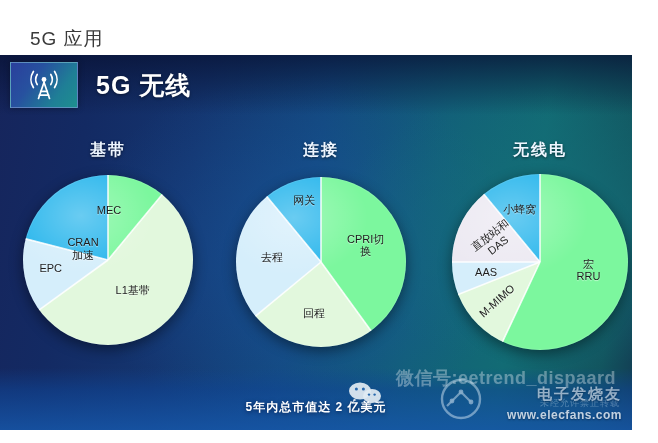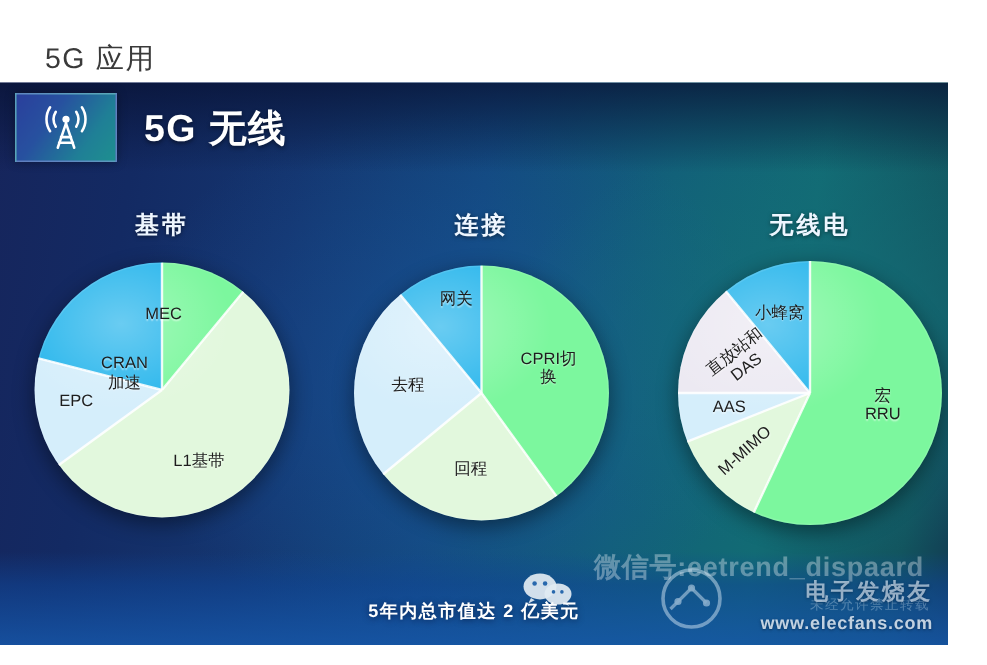--- a/index.html
+++ b/index.html
@@ -155,21 +155,21 @@
         <div class="pie-wrap" style="left: 23px; top: 120px; width: 170px; height: 170px;">
           <div class="pie" style="height: 170px; width: 170px; background: conic-gradient(rgb(124, 247, 158) 0deg, rgb(124, 247, 158) 39.6deg, rgb(226, 248, 221) 39.6deg, rgb(226, 248, 221) 234deg, rgb(213, 238, 251) 234deg, rgb(213, 238, 251) 284.4deg, rgb(41, 182, 236) 284.4deg, rgb(41, 182, 236) 360deg);">
             <svg width="170" height="170" style="position: absolute; left: 0px; top: 0px;">
               <line x1="85" y1="85" x2="85" y2="0" stroke="rgba(255,255,255,.88)" stroke-width="1.6"></line>
               <line x1="85" y1="85" x2="139.18103912863864" y2="19.50637436405792" stroke="rgba(255,255,255,.88)" stroke-width="1.6"></line>
               <line x1="85" y1="85" x2="16.233555478129475" y2="134.96174644486024" stroke="rgba(255,255,255,.88)" stroke-width="1.6"></line>
               <line x1="85" y1="85" x2="2.6704313040663408" y2="63.8613595909874" stroke="rgba(255,255,255,.88)" stroke-width="1.6"></line>
             </svg>
             <div class="pie-gloss"></div>
             <div class="slice-label" style="left: 86px; top: 35.4782px;">MEC</div>
-            <div class="slice-label" style="left: 109.65px; top: 133px;">L1基带</div>
+            <div class="slice-label" style="left: 109.65px; top: 115px;">L1基带</div>
             <div class="slice-label" style="left: 27.7625px; top: 93.0442px;">EPC</div>
             <div class="slice-label" style="left: 60px; top: 50.258px; margin-top: 24px;">CRAN
 加速</div>
           </div>
         </div>
         <div class="col-head" style="left: 321px; top: 85px;">连接</div>
         <div class="pie-wrap" style="left: 236px; top: 122px; width: 170px; height: 170px;">
           <div class="pie" style="height: 170px; width: 170px; background: conic-gradient(rgb(124, 247, 158) 0deg, rgb(124, 247, 158) 144deg, rgb(226, 248, 221) 144deg, rgb(226, 248, 221) 230.4deg, rgb(213, 238, 251) 230.4deg, rgb(213, 238, 251) 320.4deg, rgb(41, 182, 236) 320.4deg, rgb(41, 182, 236) 360deg);">
             <svg width="170" height="170" style="position: absolute; left: 0px; top: 0px;">
               <line x1="85" y1="85" x2="85" y2="0" stroke="rgba(255,255,255,.88)" stroke-width="1.6"></line>

